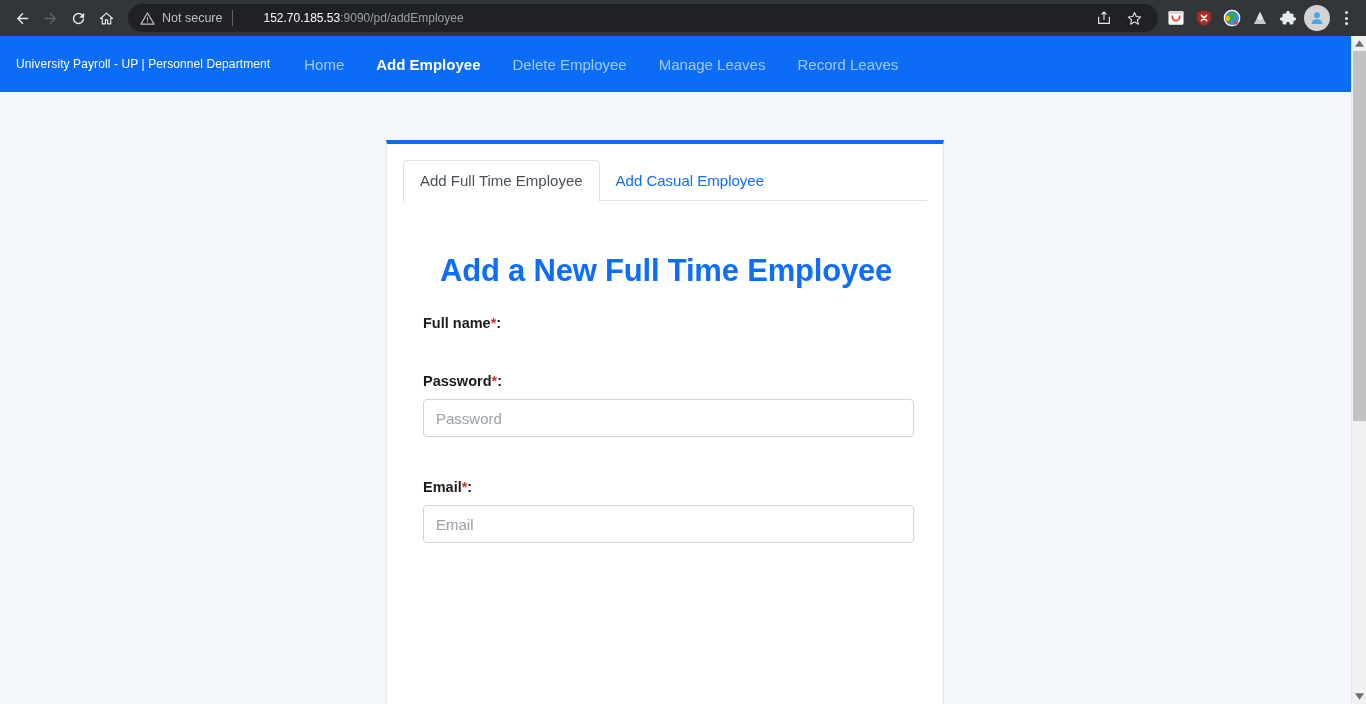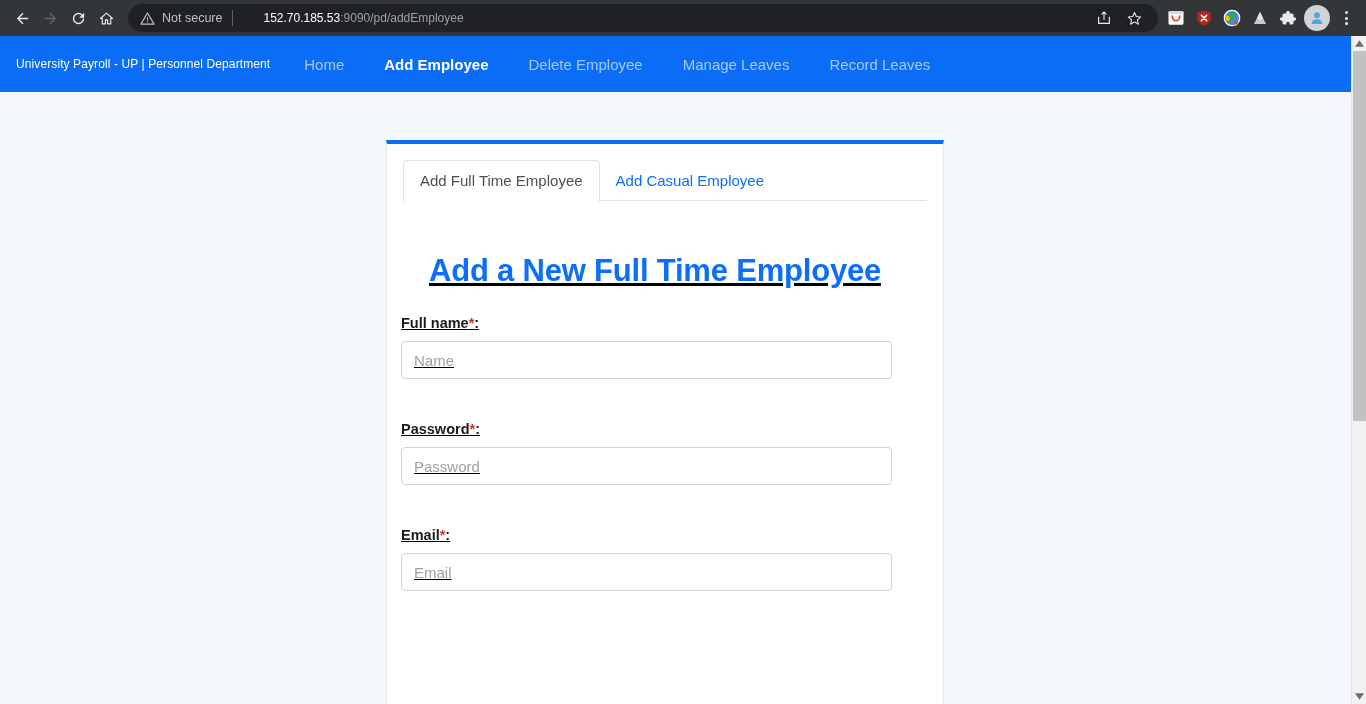--- a/index.html
+++ b/index.html
@@ -109,21 +109,21 @@
   .brand {
     color: #ffffff;
     font-size: 12px;
     letter-spacing: .1px;
     white-space: nowrap;
   }
   .nav-links {
     display: flex;
     align-items: flex-start;
     margin-left: 22px;
-    gap: 16px;
+    gap: 8px;
   }
   .nav-link {
     color: rgba(255,255,255,.62);
     font-size: 15px;
     padding: 8px 12px;
     white-space: nowrap;
     text-decoration: none;
   }
   .nav-link.active {
     color: #ffffff;
@@ -172,21 +172,21 @@
   .tab.active {
     color: #495057;
     background: #ffffff;
     border: 1px solid #dee2e6;
     border-bottom-color: #ffffff;
     border-radius: 4px 4px 0 0;
     z-index: 2;
     margin-bottom: -1px;
   }
 
-  .tab-body { padding: 26px 34px 0 14px; text-decoration: underline; }
+  .tab-body { padding: 26px 34px 0 36px; }
 
   .form-title {
     text-align: center;
     color: #0d6efd;
     font-size: 31px;
     font-weight: bold;
     margin-top: 26px;
     margin-bottom: 0;
     letter-spacing: -.2px;
   }
@@ -394,21 +394,20 @@
         </div>
 
         <div class="tab-body">
 
           <h1 class="form-title">Add a New Full Time Employee</h1>
 
           <div class="form-area">
 
             <div class="form-group">
               <label class="form-label"><span>Full name</span><span class="req">*</span><span>:</span></label>
-              <input class="form-input" type="text" placeholder="Name" style="">
             </div>
 
             <div class="form-group">
               <label class="form-label"><span>Password</span><span class="req">*</span><span>:</span></label>
               <input class="form-input" type="text" placeholder="Password" style="">
             </div>
 
             <div class="form-group">
               <label class="form-label"><span>Email</span><span class="req">*</span><span>:</span></label>
               <input class="form-input" type="text" placeholder="Email" style="">

